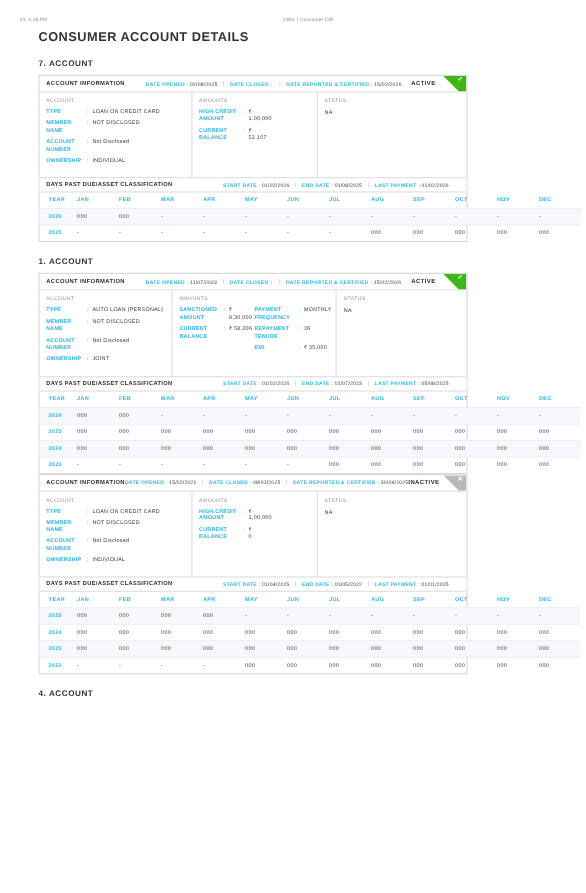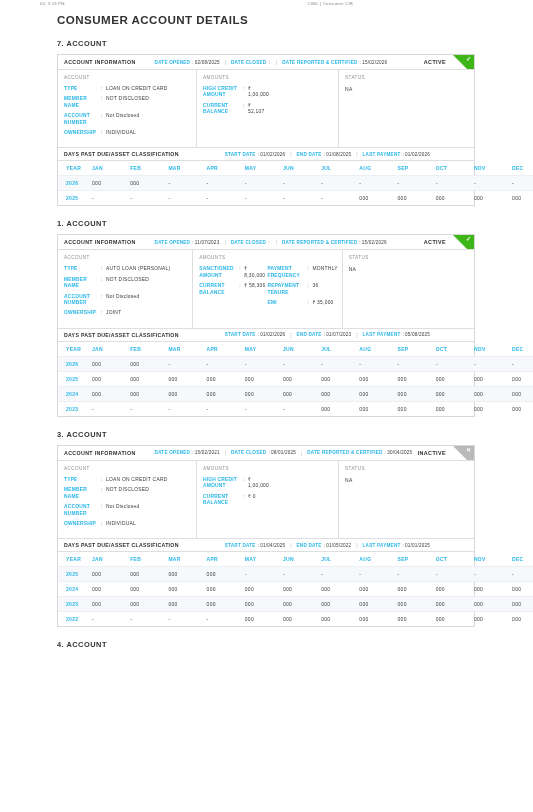--- a/index.html
+++ b/index.html
@@ -8,22 +8,21 @@
     height: 812px;
     background: #ffffff;
     font-family: "Liberation Sans", sans-serif;
     color: #3a3a3a;
     overflow: hidden;
   }
   .page {
     width: 459px;
     height: 812px;
     position: relative;
-    padding: 0;
-    margin-left: 36px;
+    padding: 14px;
   }
   
   .run-head {
     display: flex;
     justify-content: space-between;
     font-size: 4.2px;
     color: #8a8a8a;
     letter-spacing: .2px;
     padding: 1px 22px 0 4px;
     height: 7px;
@@ -580,21 +579,20 @@
                 <td class="cn">000</td>
                 <td class="cn">000</td>
                 <td class="cn">000</td>
                 <td class="cn">000</td>
               </tr>
             </tbody>
           </table>
         </div>
       </div>
       <div class="acct-block">
-        <div class="acct-heading">3. ACCOUNT</div>
         <div class="card">
           <div class="info-bar">
             <span class="info-title">ACCOUNT INFORMATION</span>
             <span class="spacer-a"></span>
             <span class="info-pair">
               <span class="k">DATE OPENED</span>
               <span class="c">:&nbsp;</span>
               <span class="v">15/02/2021</span>
             </span>
             <span class="sep">|</span>

